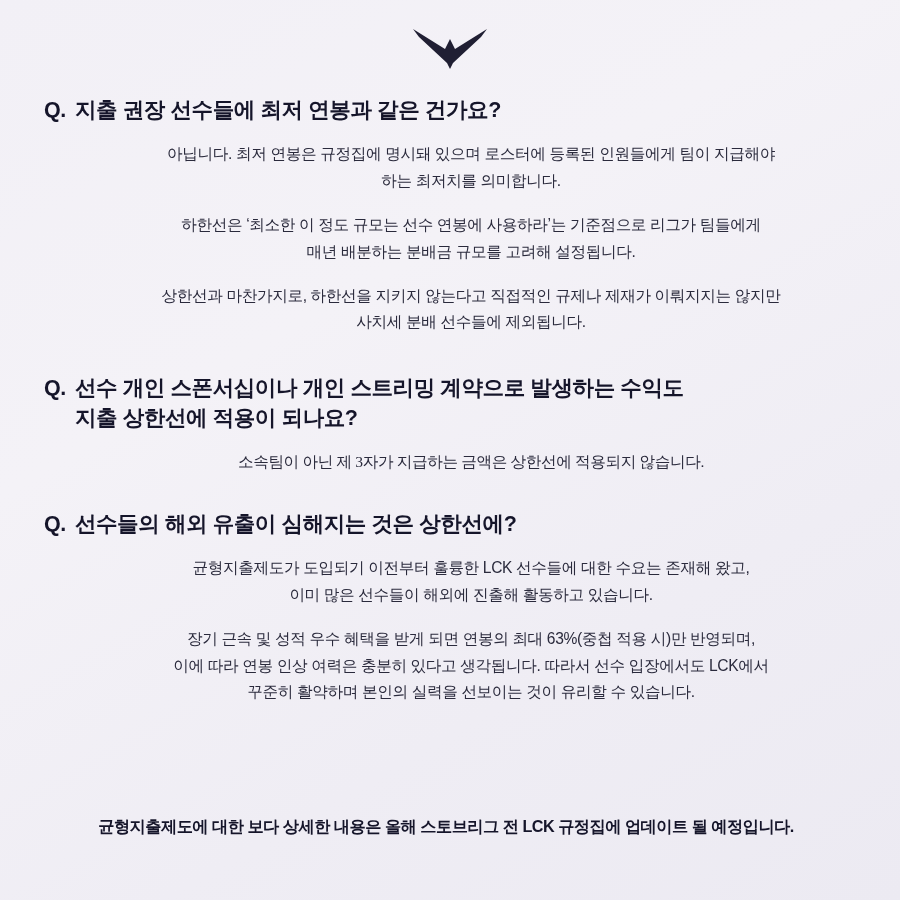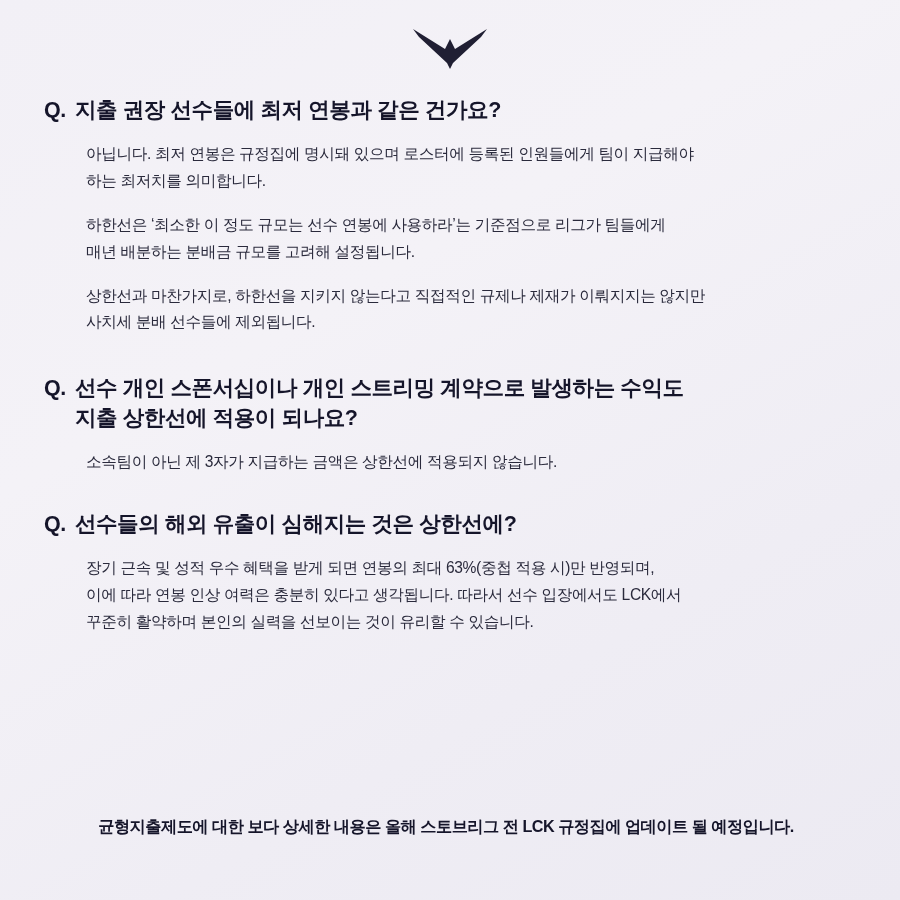--- a/index.html
+++ b/index.html
@@ -49,34 +49,36 @@
   .q-mark {
     font-weight: bold;
     font-size: 21.5px;
     line-height: 1.38;
   }
   .q-text {
     white-space: pre-line;
   }
   .answers {
     padding-left: 42px;
+    text-align: center;
   }
   .answer {
     font-size: 15.6px;
     line-height: 1.72;
     color: #2a2a3c;
     letter-spacing: -0.35px;
     white-space: pre-line;
     margin-bottom: 17px;
   }
   .answer:last-child {
     margin-bottom: 0;
   }
   .gap-small .answers .answer {
     margin-bottom: 6px;
+    font-family: Liberation Serif, serif;
   }
   .footer-note {
     position: absolute;
     left: 44px;
     right: 52px;
     bottom: 62px;
     font-size: 16.2px;
     font-weight: bold;
     letter-spacing: -0.5px;
     color: #15152a;
@@ -121,20 +123,22 @@
       <p class="answer">소속팀이 아닌 제 3자가 지급하는 금액은 상한선에 적용되지 않습니다.</p>
     </div>
   </div>
 
   <div class="qa-block">
     <div class="question">
       <span class="q-mark">Q.</span>
       <span class="q-text">선수들의 해외 유출이 심해지는 것은 상한선에?</span>
     </div>
     <div class="answers">
+      <p class="answer">균형지출제도가 도입되기 이전부터 훌륭한 LCK 선수들에 대한 수요는 존재해 왔고,
+이미 많은 선수들이 해외에 진출해 활동하고 있습니다.</p>
       <p class="answer">장기 근속 및 성적 우수 혜택을 받게 되면 연봉의 최대 63%(중첩 적용 시)만 반영되며,
 이에 따라 연봉 인상 여력은 충분히 있다고 생각됩니다. 따라서 선수 입장에서도 LCK에서
 꾸준히 활약하며 본인의 실력을 선보이는 것이 유리할 수 있습니다.</p>
     </div>
   </div>
 
   <div class="footer-note">균형지출제도에 대한 보다 상세한 내용은 올해 스토브리그 전 LCK 규정집에 업데이트 될 예정입니다.</div>
 
 </div>
 

